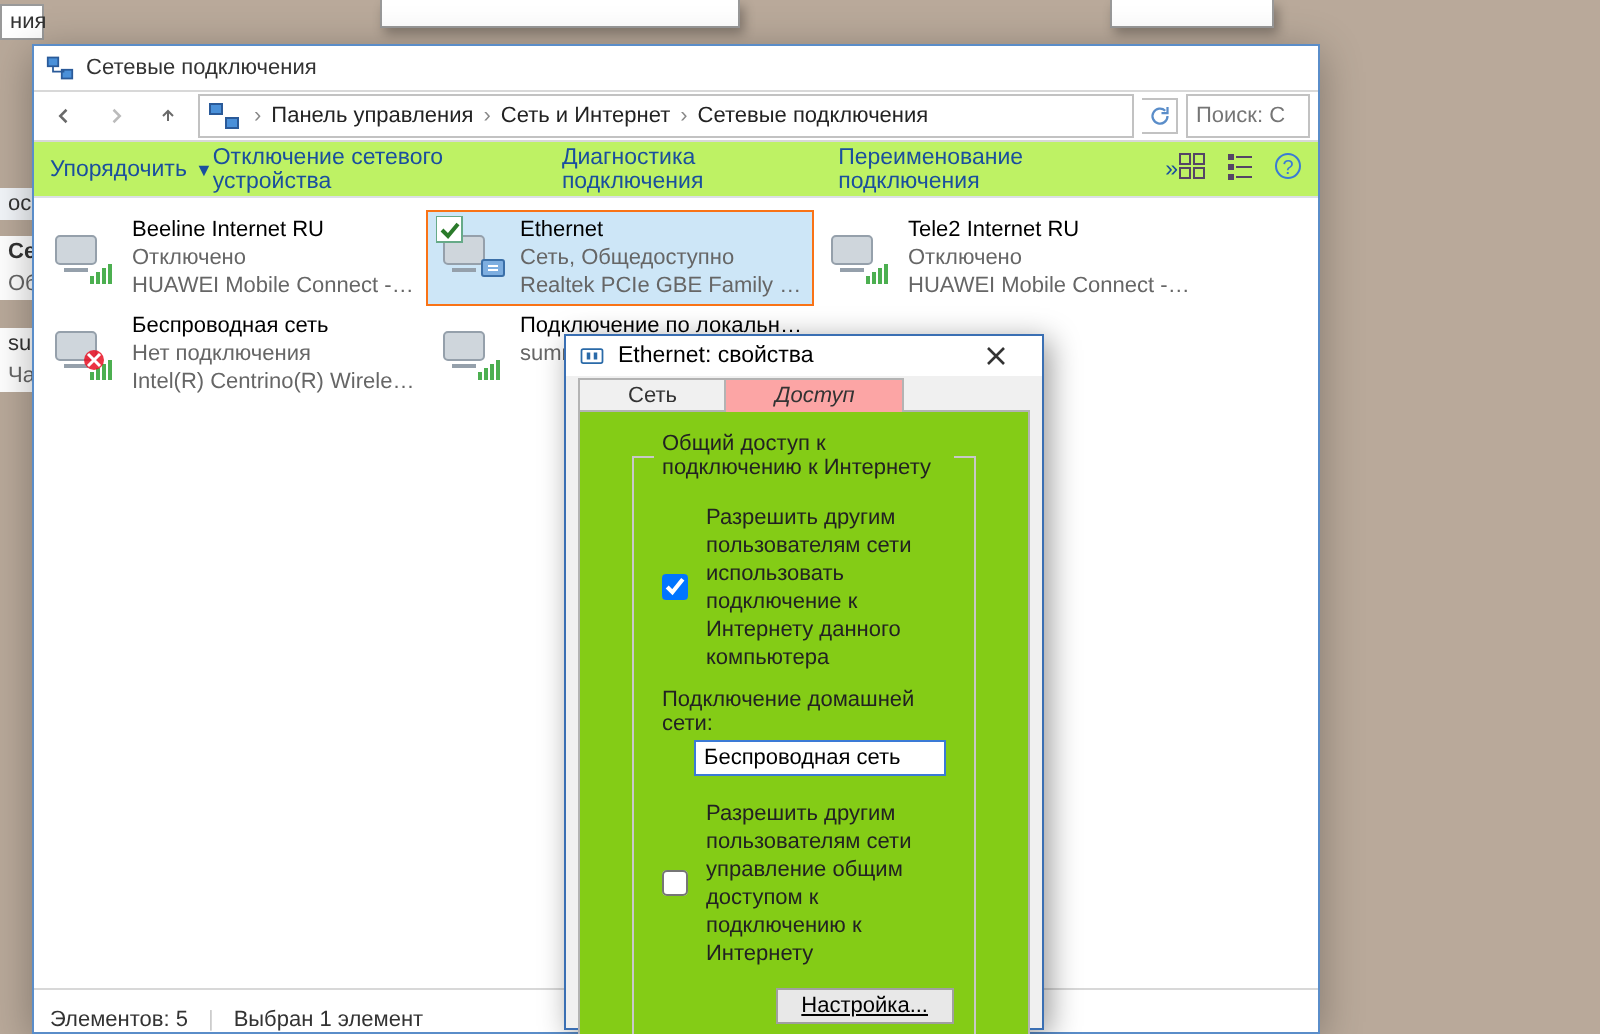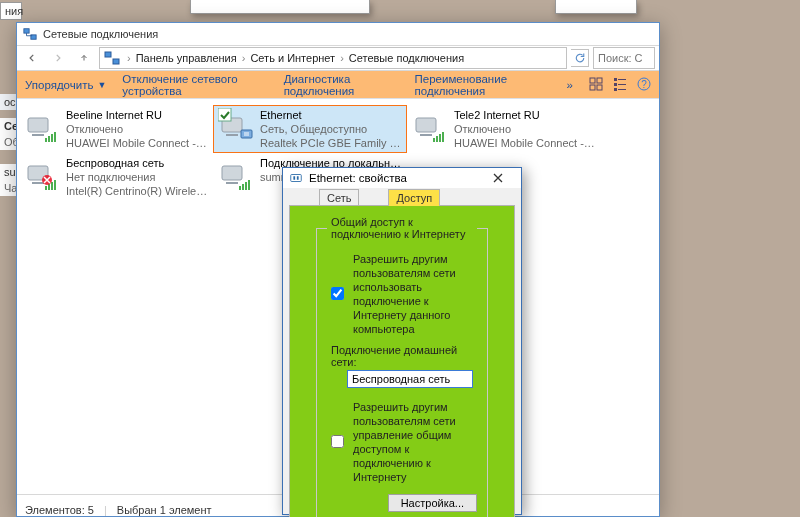--- a/index.html
+++ b/index.html
@@ -14,21 +14,21 @@
   .addrbar { height:26px; border-top:1px solid #d8d8d8; border-bottom:1px solid #d8d8d8; display:flex; align-items:center; padding:0 4px; gap:4px; }
   .nav-btn { width:22px; height:22px; display:flex; align-items:center; justify-content:center; color:#6a6a6a; border:none; background:none; cursor:pointer; }
   .nav-btn svg{ width:14px;height:14px; }
   .crumbs { flex:1; display:flex; align-items:center; height:22px; border:1px solid #c2c2c2; background:#fff; font-size:11px; padding:0 4px; gap:2px; }
   .crumbs .cicon{ width:16px;height:16px; margin-right:2px;}
   .crumbs span.sep{ color:#888; margin:0 3px;}
   .crumb { color:#222; cursor:pointer; }
   .refresh{ width:18px;height:18px;display:flex;align-items:center;justify-content:center;border:1px solid #c2c2c2;border-left:none;background:#fff;cursor:pointer;}
   .search { width:62px; height:22px; border:1px solid #c2c2c2; color:#888; font-size:11px; padding:0 4px; background:#fff; }
 
-  .cmdbar { height:28px; background:#fdba74; border-bottom:1px solid #dce0e6; display:flex; align-items:center; padding:0 8px; gap:16px; font-size:11.5px; }
+  .cmdbar { height:28px; background:#bef264; border-bottom:1px solid #dce0e6; display:flex; align-items:center; padding:0 8px; font-size:11.5px; }
   .cmd { color:#1a4f9e; cursor:pointer; display:flex; align-items:center; gap:4px;}
   .cmd .dd{ font-size:9px; color:#1a4f9e;}
   .cmd-icons{ margin-left:auto; display:flex; gap:10px; align-items:center; color:#546; }
   .cmd-icons div{ cursor:pointer; }
 
   .content { flex:1; position:relative; background:#fff; overflow:hidden; }
   .items { display:flex; flex-wrap:wrap; align-content:flex-start; padding:6px 2px; }
   .item { width:194px; display:flex; align-items:flex-start; padding:2px 4px; gap:4px; cursor:pointer; border:1px solid transparent; }
   .item.selected { background:#cde6f7; border:1px solid #f97316; }
   .item .icon{ width:38px; height:40px; flex:0 0 38px; display:flex; align-items:center; justify-content:center; position:relative;}
@@ -39,31 +39,31 @@
 
   .statusbar{ height:22px; border-top:1px solid #d8d8d8; display:flex; align-items:flex-end; font-size:11px; color:#333; padding:0 8px; gap:10px;}
   .statusbar .sep{ color:#ccc;}
 
   
   .dlg{ position:absolute; left:282px; top:167px; width:240px; height:348px; background:#f0f0f0; border:1px solid #3a6fb3; box-shadow:3px 3px 14px rgba(0,0,0,.4); display:flex; flex-direction:column;}
   .dlg-title{ height:24px; background:#fff; display:flex; align-items:center; padding:0 6px; font-size:11.5px;}
   .dlg-title .dicon{ width:14px;height:14px;margin-right:6px;}
   .dlg-title .close{ margin-left:auto; width:34px; height:20px; display:flex;align-items:center;justify-content:center; cursor:pointer; color:#333;}
   .tabs{ height:22px; display:flex; align-items:flex-end; padding:0 6px; background:#f0f0f0; font-size:11px;}
-  .tab{ border:1px solid #b3b3b3; border-bottom:none; background:#f0f0f0; padding:2px 7px; margin-right:-1px; color:#333; cursor:pointer; position:relative; top:1px;margin-left:30px;}
-  .tab.active{ background:#fde047; z-index:2;}
+  .tab{ border:1px solid #b3b3b3; border-bottom:none; background:#f0f0f0; padding:2px 24px; margin-right:-1px; color:#333; cursor:pointer; position:relative; top:1px;}
+  .tab.active{ background:#fca5a5; z-index:2;font-style:italic;}
   .tabpage{ flex:1; margin:0 6px 6px 6px; border:1px solid #b3b3b3; background:#84cc16; padding:10px 26px; font-size:11px; color:#222; position:relative;}
   fieldset{ border:1px solid #c8c8c8; padding:8px 10px 12px; margin:0;}
   legend{ font-size:11px; padding:0 4px;}
   .chkrow{ display:flex; align-items:center; gap:6px; margin:4px 0;}
   .chkrow input{ margin-top:1px; width:13px;height:13px;}
   .chkrow label{ line-height:14px; }
   .fldlabel{ margin:8px 0 2px 4px;}
   .txtin{ margin:0 0 8px 20px; width:calc(100% - 24px); border:1px solid #3a7ad6; padding:2px 4px; font-size:11px; background:#fff; outline:none;}
-  .btn{ font-size:11px; padding:2px 12px; border:1px solid #a0a0a0; background:#e8e8e8; cursor:pointer;}
+  .btn{ font-size:11px; padding:2px 12px; border:1px solid #a0a0a0; background:#e8e8e8; cursor:pointer;text-decoration:underline;}
   .rightbtn{ text-align:right; margin-top:10px;}
 </style>
 </head>
 <body>
 
 <div class="frag" style="left:0;top:2px;width:22px;">ния</div>
 <div class="frag" style="left:0;top:94px;width:18px;background:#f2f5f9;border:none;">ос</div>
 <div class="frag" style="left:0;top:118px;width:18px;background:#fff;border:none;font-weight:600;">Се</div>
 <div class="frag" style="left:0;top:134px;width:18px;background:#fff;border:none;color:#666;">Об</div>
 <div class="frag" style="left:0;top:164px;width:18px;background:#fff;border:none;">sur</div>

